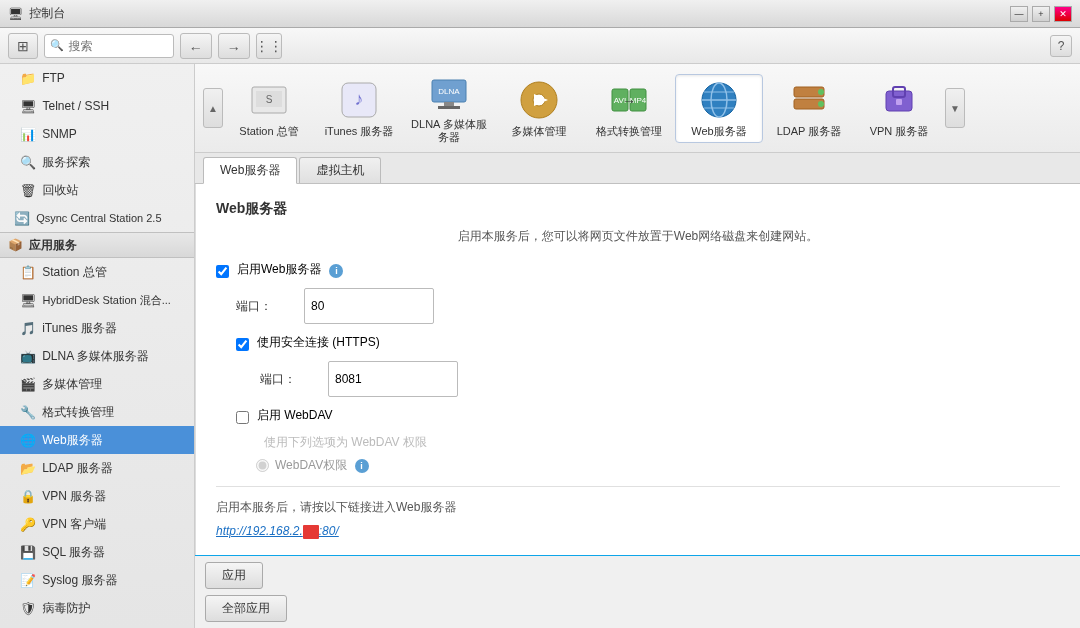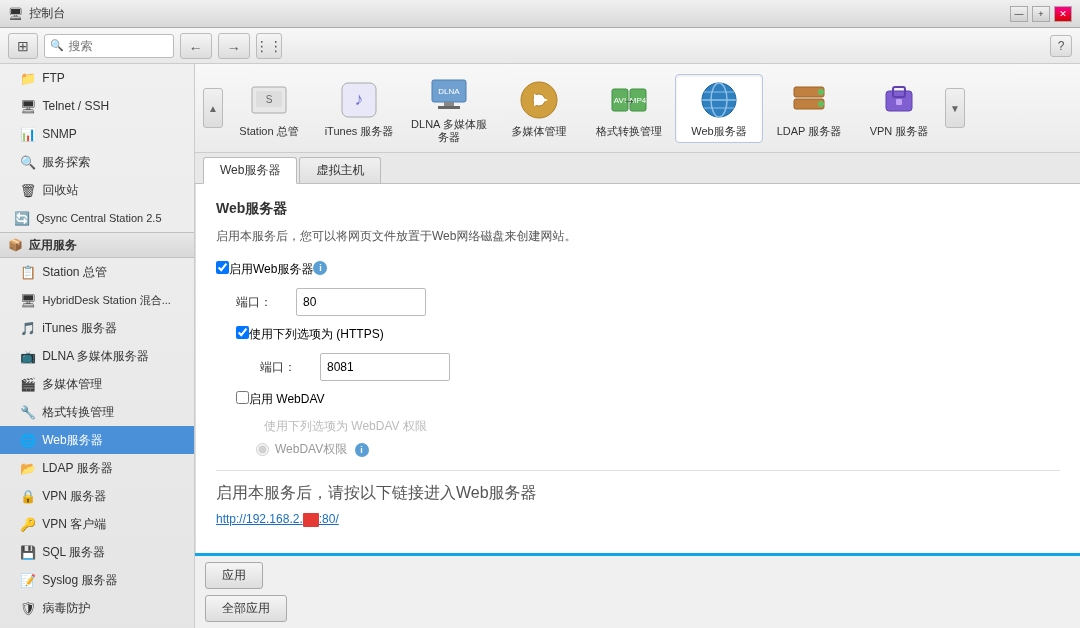--- a/index.html
+++ b/index.html
@@ -173,57 +173,57 @@
 
     
     .settings-panel {
       flex: 1;
       background: white;
       padding: 16px 20px;
       overflow-y: auto;
       border-left: 1px solid #ddd;
     }
     .settings-title { font-size: 14px; font-weight: bold; color: #333; margin-bottom: 10px; }
-    .settings-desc { font-size: 12px; color: #555; margin-bottom: 16px; }
+    .settings-desc { font-size: 12px; color: #555; margin-bottom: 16px; text-align: center; }
     .form-row {
-      display: flex; align-items: center; margin-bottom: 10px; 
+      display: flex; align-items: center; margin-bottom: 10px; gap: 8px;
     }
     .form-label { font-size: 12px; color: #333; min-width: 60px; }
     .form-input {
       border: 1px solid #bbb; border-radius: 2px;
-      height: 28px; padding: 0 6px; font-size: 12px; width: 130px;
+      height: 36px; padding: 0 6px; font-size: 12px; width: 130px;
       background: white; outline: none;
     }
     .form-section {
       margin-left: 20px; margin-bottom: 8px;
     }
     .form-section-inner { margin-left: 24px; }
     .checkbox-row {
-      display: flex; align-items: flex-start; gap: 0; margin-bottom: 10px;
+      display: flex; align-items: flex-end; gap: 8px; margin-bottom: 10px;
     }
     .checkbox-row input[type=checkbox] { cursor: pointer; }
     .radio-row {
       display: flex; align-items: center; gap: 6px; margin-bottom: 6px; margin-left: 20px;
     }
     .radio-row input[type=radio] { cursor: pointer; }
     .radio-row label { color: #999; font-size: 12px; }
     .link-text { color: #1a6fc4; text-decoration: underline; cursor: pointer; font-size: 12px; }
-    .section-label { font-size: 16px; color: #555; margin-bottom: 8px; }
+    .section-label { font-size: 12px; color: #555; margin-bottom: 8px; }
     .divider { border: none; border-top: 1px solid #e0e0e0; margin: 12px 0; }
     .info-icon {
       display: inline-flex; align-items: center; justify-content: center;
       width: 14px; height: 14px; border-radius: 50%;
       background: #5a9fd4; color: white; font-size: 9px; cursor: pointer; font-weight: bold;
     }
     .disabled-text { color: #bbb; }
     .red-block { display: inline-block; width: 16px; height: 14px; background: #e53935; vertical-align: middle; border-radius: 1px; }
 
     
     .bottom-bar {
-      border-top: 3px solid #0ea5e9;
+      border-top: 1px solid #0ea5e9;
       background: #f0f0f0;
       padding: 6px 10px;
       display: flex; gap: 8px;
     }
     .apply-btn {
       padding: 4px 16px;
       background: linear-gradient(to bottom, #f5f5f5, #ddd);
       border: 1px solid #aaa;
       border-radius: 3px;
       cursor: pointer; font-size: 12px; color: #333;
@@ -484,21 +484,21 @@
         </div>
 
         <div class="form-section">
           <div class="form-row">
             <span class="form-label">端口：</span>
             <input type="text" class="form-input" value="80" style="">
           </div>
 
           <div class="checkbox-row">
             <input type="checkbox" id="use-https" checked="" style="">
-            <label for="use-https">使用下列选项为 (HTTPS)</label>
+            <label for="use-https">使用安全连接 (HTTPS)</label>
           </div>
 
           <div class="form-section-inner">
             <div class="form-row">
               <span class="form-label">端口：</span>
               <input type="text" class="form-input" value="8081" style="">
             </div>
           </div>
         </div>
 
@@ -515,21 +515,21 @@
               <span>WebDAV权限</span>
               <span class="info-icon" style="margin-left:4px;">i</span>
             </label>
           </div>
         </div>
 
         <hr class="divider">
 
         <div class="section-label">启用本服务后，请按以下链接进入Web服务器</div>
         <div style="margin-top:8px;">
-          <div style="margin-bottom:18px;">
+          <div style="margin-bottom:18px;font-style:italic;">
             <span class="link-text">http://192.168.2.</span><span class="red-block"></span><span class="link-text">:80/</span>
           </div>
         </div>
       </div>
 
       <div class="bottom-bar">
         <button class="apply-btn">应用</button>
       </div>
       <div class="bottom-bar" style="border-top:none; padding-top:0;">
         <button class="apply-btn">全部应用</button>

